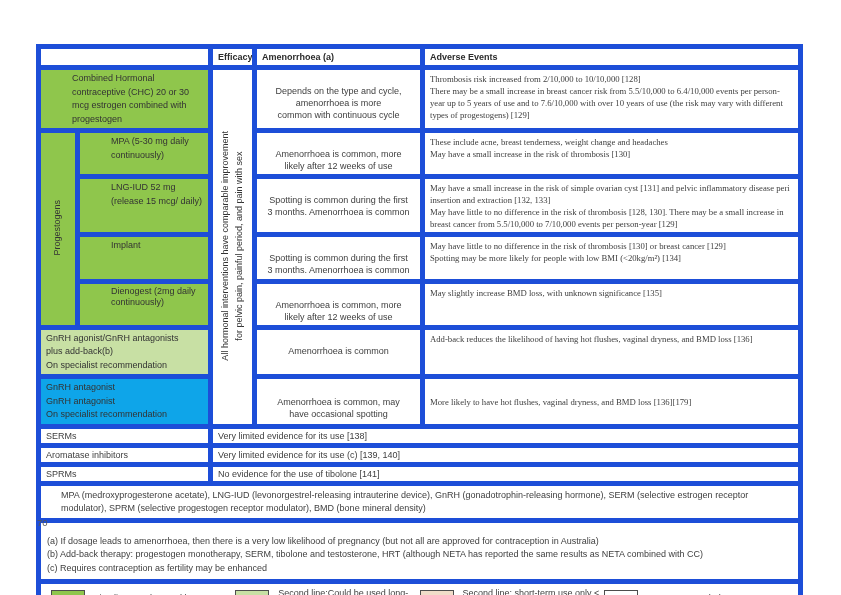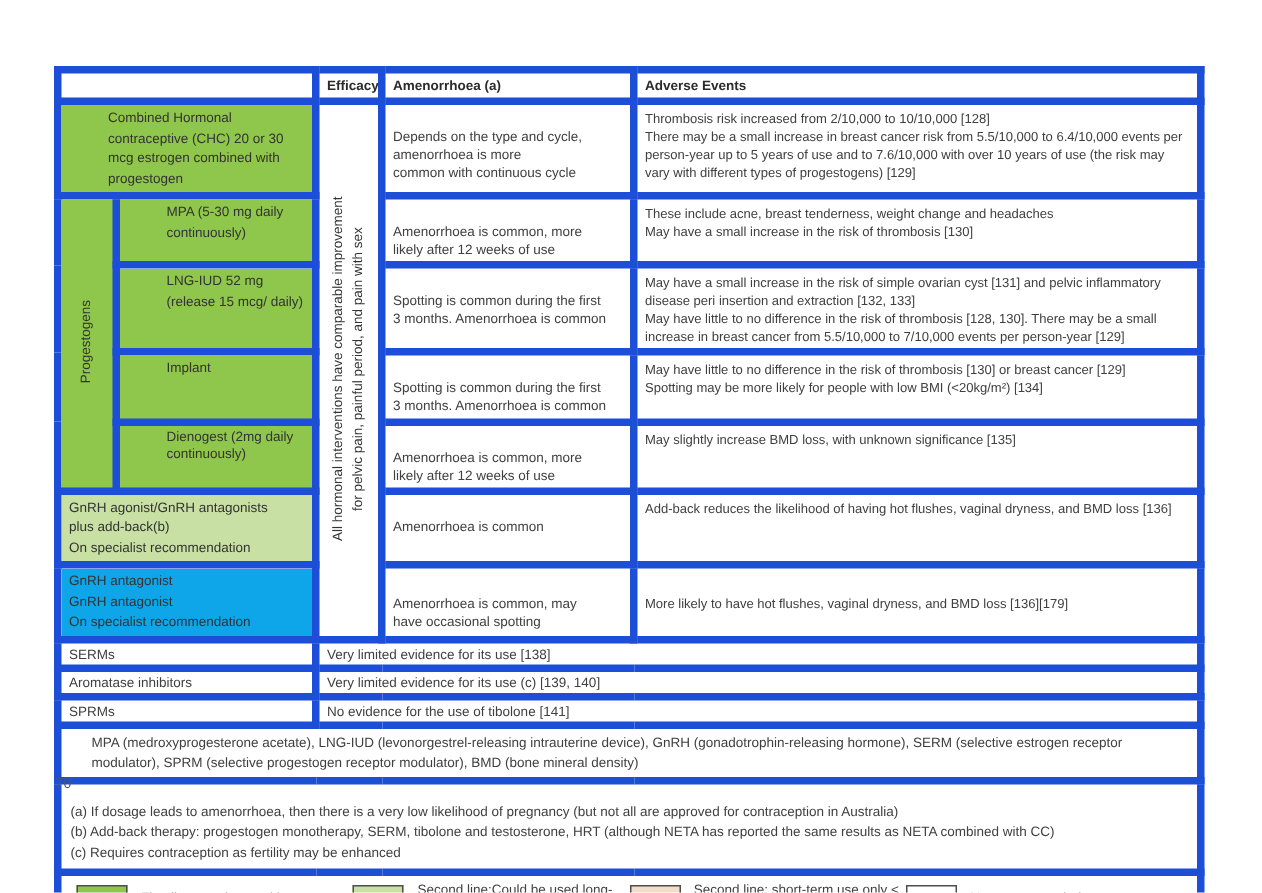--- a/index.html
+++ b/index.html
@@ -11,22 +11,22 @@
   .content{position:absolute;left:36px;top:44px;width:762px;}
   .title{font-size:10.5px;font-weight:bold;color:#1a1a1a;margin:0 0 9px 0;}
   table{border-collapse:collapse;table-layout:fixed;width:762px;font-size:9px;}
   td{border:5px solid #1d4ed8;vertical-align:top;padding:2px 5px;overflow:hidden;}
   td.hdr{font-weight:bold;font-size:9px;color:#2b2b2b;padding:3px 5px;}
   td.hdr-eff{text-align:center;}
   .green{background:#8fc64c;padding-left:31px;}
   .lgreen{background:#c8e0a4;}
   .tan{background:#0ea5e9;}
   .treat{line-height:1.5;color:#333;}
-  .amen{line-height:1.35;white-space:pre-line;padding-top:15px;}
-  .adv{font-size:8.7px;line-height:1.38;white-space:pre-line;padding-top:3px;}
+  .amen{line-height:1.35;white-space:pre-line;padding-top:15px;text-align:center;}
+  .adv{font-size:8.7px;line-height:1.38;white-space:pre-line;padding-top:3px;font-family:Liberation Serif, serif;}
   .mid{vertical-align:middle;}
   .pre{white-space:pre-line;}
   .vcell{text-align:center;vertical-align:middle;padding:0;}
   .vert{
     writing-mode:vertical-rl;transform:rotate(180deg);
     white-space:pre-line;text-align:center;line-height:1.5;
     display:inline-block;font-size:9px;color:#333;
   }
   .abbr{line-height:1.45;padding:3px 20px;}
   .notes{padding:12px 6px 4px 6px;line-height:1.5;}

